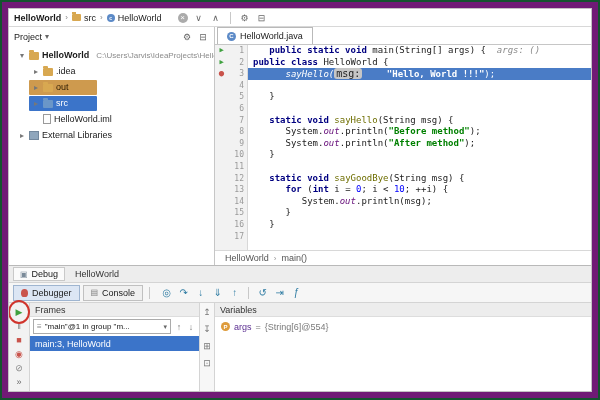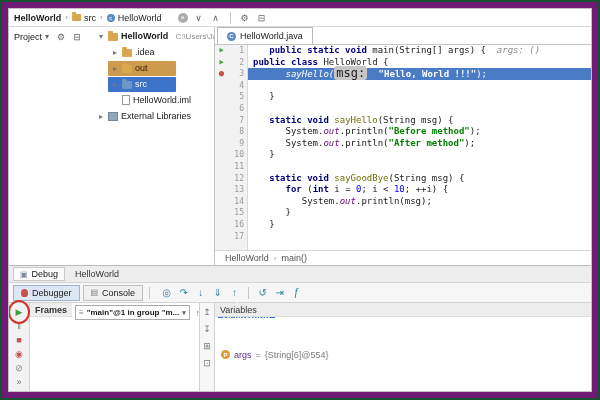--- a/index.html
+++ b/index.html
@@ -16,21 +16,21 @@
   .bold { font-weight:bold; }
   .crumb-sep { color:#888; font-size:8px; }
   .topbar-icons { display:flex; align-items:center; gap:5px; margin-left:12px; color:#666; font-size:9px; }
   .tbi { display:inline-flex; align-items:center; justify-content:center; width:12px; height:12px; cursor:default; }
   .tbi.close { background:#ABABAB; color:#fff; border-radius:50%; width:10px; height:10px; font-size:8px; line-height:10px; }
   .tb-div { width:1px; height:12px; background:#C8C8C8; display:inline-block; margin:0 3px; }
 
   .main { flex:1; display:flex; min-height:0; }
 
   
-  .project { width:206px; flex:none; border-right:1px solid #C6C6C6; display:flex; flex-direction:row; min-width:0; }
+  .project { width:206px; flex:none; border-right:1px solid #C6C6C6; display:flex; flex-direction:column; min-width:0; }
   .phead { height:19px; flex:none; display:flex; align-items:center; gap:3px; padding:0 5px; }
   .spacer { flex:1; }
   .phead-icons { display:flex; gap:4px; color:#666; }
   .chev-d { color:#666; font-size:8px; }
   .tree { flex:1; padding-top:1px; overflow:hidden; }
   .tree-row { height:16px; display:flex; align-items:center; white-space:nowrap; overflow:hidden; }
   .tree-hl { display:inline-flex; align-items:center; gap:3px; height:15px; padding:0 3px; border-radius:1px; }
   .hl-orange { background:var(--out-highlight,#CE9A4E); min-width:68px; color:#2B1A00; }
   .hl-blue { background:var(--selection,#3B74C9); min-width:68px; color:#fff; }
   .chev { width:8px; color:#777; font-size:8px; text-align:center; flex:none; }
@@ -60,21 +60,21 @@
   .gc-row { white-space:pre; padding-left:5px; }
   .gc-row.exec { background:var(--exec-line,#4A7CC6); }
   .gc-row.exec .seg { color:#FFF; }
   .seg-kw { color:var(--keyword,#000080); font-weight:bold; }
   .seg-str { color:var(--string,#008000); font-weight:bold; }
   .seg-decl { color:#6E6E00; }
   .seg-call { color:#6E6E00; font-style:italic; }
   .seg-field { color:#660E7A; font-style:italic; }
   .seg-num { color:#0000FF; }
   .seg-hint { color:#8C8C8C; font-style:italic; }
-  .seg-pill { background:#C6C6C6; border-radius:3px; padding:0 2px; margin-right:6px; font-size:12px; font-style:normal; }
+  .seg-pill { background:#C6C6C6; border-radius:3px; padding:0 2px; margin-right:19px; font-size:10px; font-style:normal; }
   .gc-row.exec .seg-pill { color:#222 !important; }
   .ecrumbs { height:15px; flex:none; border-top:1px solid #D8D8D8; display:flex; align-items:center; gap:5px; padding:0 10px; color:#555; }
   .ecrumbs .sep { color:#999; font-size:8px; }
 
   
   .debug { height:126px; flex:none; border-top:1px solid #B9B9B9; display:flex; flex-direction:column; background:#fff; }
   .dhead { height:17px; flex:none; background:#EDEDED; border-bottom:1px solid #D4D4D4; display:flex; align-items:center; padding:0 4px; gap:10px; }
   .dtab { display:flex; align-items:center; gap:4px; background:#FBFBFB; border:1px solid #C9C9C9; height:14px; padding:0 6px; }
   .dticon { color:#7A8A99; font-size:8px; }
   .dsession { color:#333; }
@@ -86,36 +86,36 @@
   .step-icons { display:flex; align-items:center; gap:4px; margin-left:4px; }
   .stepi { display:inline-flex; align-items:center; justify-content:center; width:13px; height:14px; color:#2F7CA3; font-size:10px; }
 
   .dbody { flex:1; display:flex; min-height:0; }
   .lstrip { width:21px; flex:none; background:#F2F2F2; border-right:1px solid #D4D4D4; display:flex; flex-direction:column; align-items:center; padding:3px 0; gap:2px; position:relative; }
   .lsi { width:13px; height:12px; display:flex; align-items:center; justify-content:center; font-size:9px; }
   .push-bottom { margin-top:auto; }
   .annot-wrap { position:relative; display:flex; }
   .red-annot { position:absolute; left:-5px; top:-6px; width:22px; height:24px; border:2px solid var(--annotation-red,#D0342C); border-radius:50%; z-index:3; pointer-events:none; }
 
-  .frames { width:170px; flex:none; border-right:1px solid #D4D4D4; display:flex; flex-direction:row; min-width:0;font-weight:bold; }
+  .frames { width:170px; flex:none; border-right:1px solid #D4D4D4; display:flex; flex-direction:column; min-width:0; }
   .subhead { height:14px; flex:none; background:#EDEDED; border-bottom:1px solid #DDDDDD; display:flex; align-items:center; padding:0 5px; color:#333; }
   .thread-row { height:19px; flex:none; display:flex; align-items:center; gap:3px; padding:2px 3px; }
   .thread-dd { flex:1; min-width:0; height:15px; border:1px solid #ABABAB; background:#fff; display:flex; align-items:center; gap:3px; padding:0 3px; }
   .th-ic { color:#888; font-size:8px; }
   .th-text { flex:1; min-width:0; overflow:hidden; white-space:nowrap; font-size:8px; }
   .th-arrow { color:#666; font-size:7px; }
   .th-btns { display:flex; gap:2px; color:#777; }
   .th-btns .tbi { width:10px; }
   .frames-list { flex:1; background:#fff; }
   .frame-row { height:15px; display:flex; align-items:center; padding:1px 5px; background:var(--selection,#3B74C9); color:#fff; }
 
   .mstrip { width:15px; flex:none; border-right:1px solid #D4D4D4; background:#F7F7F7; display:flex; flex-direction:column; align-items:center; padding-top:4px; gap:7px; color:#777; }
   .msi { font-size:9px; height:10px; display:flex; align-items:center; }
 
-  .vars { flex:1; display:flex; flex-direction:column; min-width:0;gap:28px; }
+  .vars { flex:1; display:flex; flex-direction:column; min-width:0; }
   .vars-list { flex:1; padding:3px 6px; background:#fff; }
   .var-row { display:flex; align-items:center; gap:4px; height:13px; }
   .p-ic { width:9px; height:9px; border-radius:50%; background:#DE9B3B; color:#fff; font-size:6px; font-weight:bold; display:flex; align-items:center; justify-content:center; flex:none; }
   .var-name { color:#5B2E91; }
   .var-val { color:#7A7A7A; }
 
   .mini-folder { width:9px; height:7px; background:#D8A851; border-radius:1px; position:relative; display:inline-block; }
   .mini-folder::before { content:""; position:absolute; top:-2px; left:0; width:4px; height:2px; background:inherit; }
   .mini-class { width:8px; height:8px; border-radius:50%; background:#5C8AC7; color:#fff; font-size:5px; display:inline-flex; align-items:center; justify-content:center; font-weight:bold; }
 </style>

